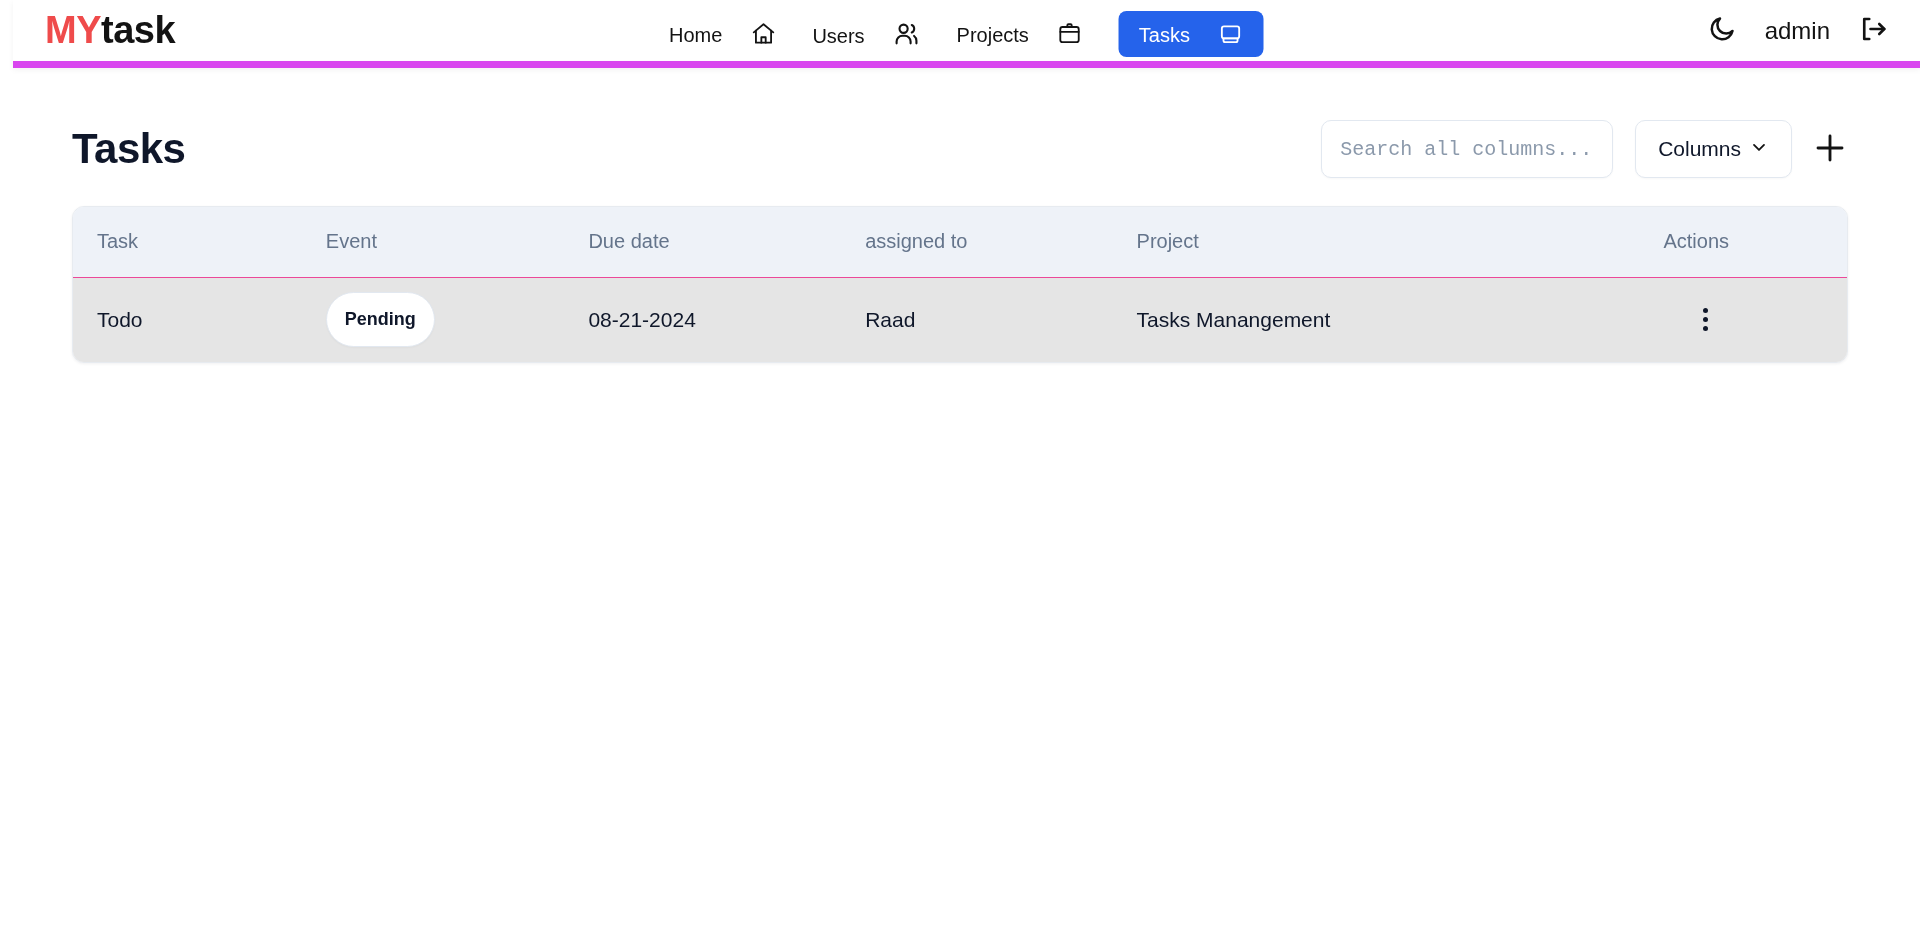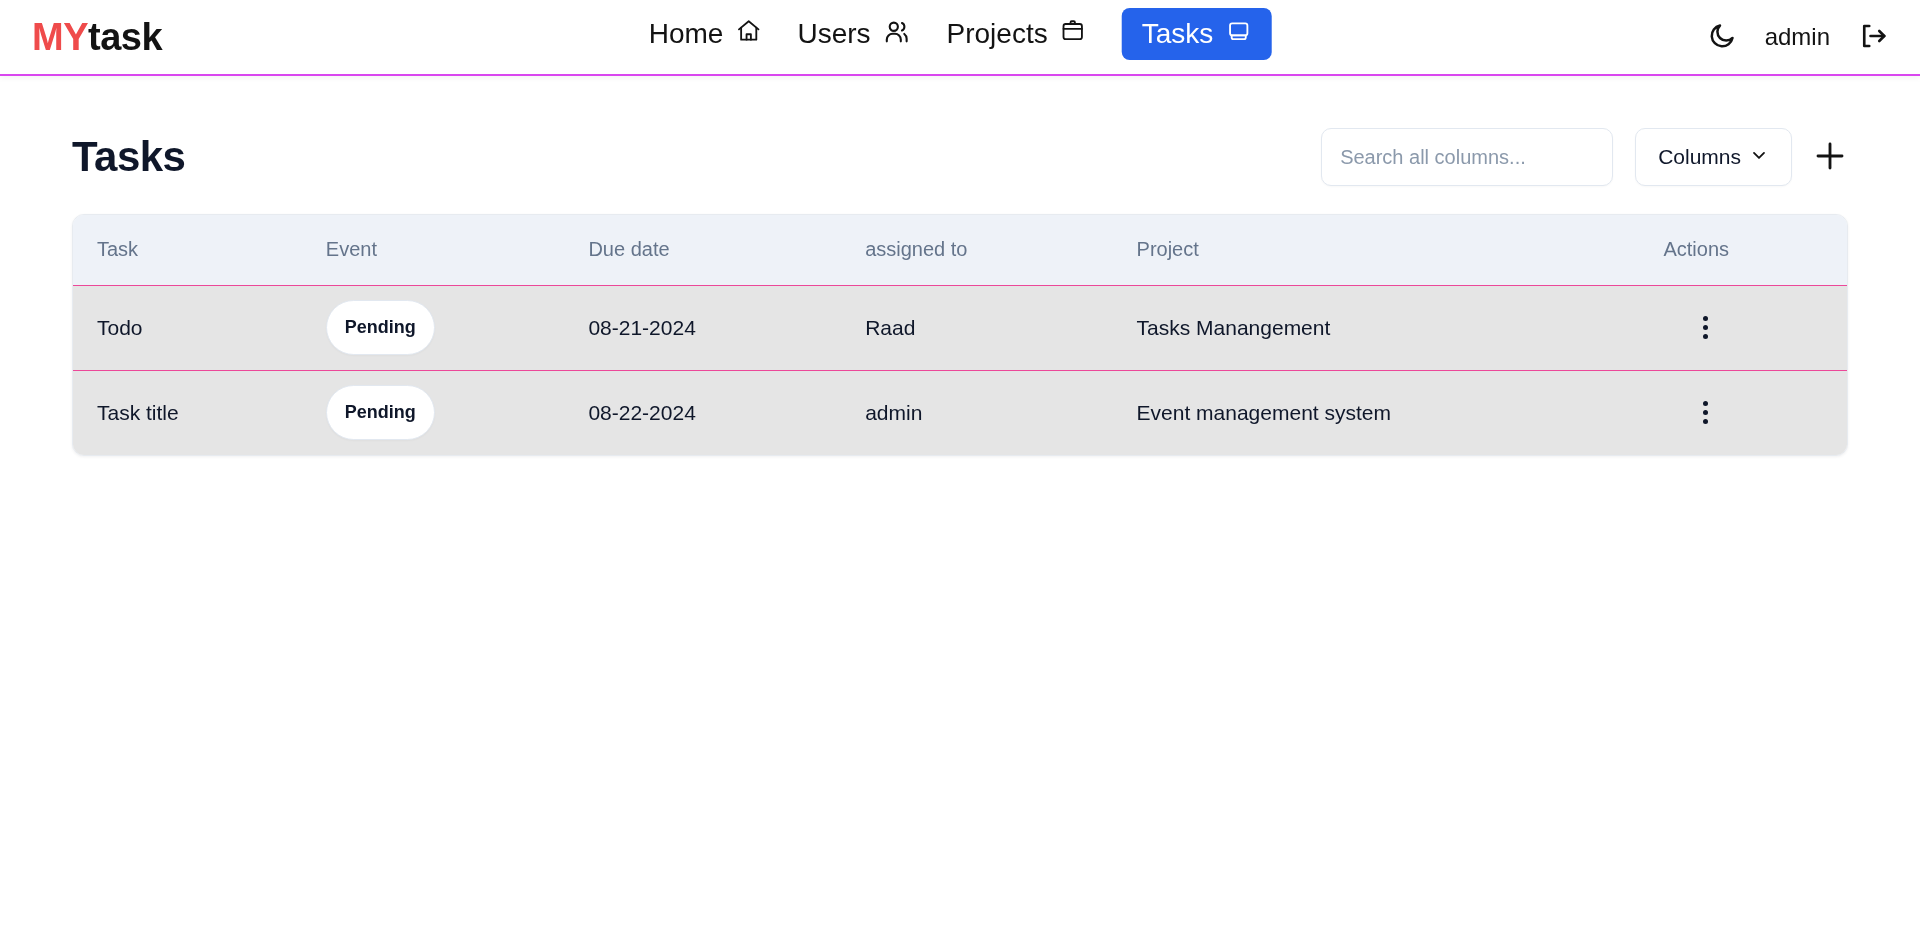--- a/index.html
+++ b/index.html
@@ -2,48 +2,49 @@
 <html><head>
 <meta charset="utf-8">
 <style>
   * { margin: 0; padding: 0; box-sizing: border-box; }
   html, body { width: 1920px; height: 951px; background: #ffffff; overflow: hidden; }
   body { font-family: "Liberation Sans", "DejaVu Sans", sans-serif; color: #0f172a; }
 
   
   .navbar {
     position: relative;
-    height: 76px;
+    height: 68px;
     background: #ffffff;
-    border-bottom: 2px solid #d946ef;
+    border-bottom: 7px solid #d946ef;
     box-shadow: 0 2px 6px rgba(0,0,0,0.05);
     display: flex;
     align-items: center;
     padding: 0 32px;
     z-index: 5;
+    margin-left: 13px;
   }
   .brand { font-size: 38px; font-weight: 800; letter-spacing: -0.5px; cursor: pointer; }
   .brand .brand-my { color: #ef4b4b; }
   .brand .brand-task { color: #131313; }
 
   .nav-center {
     position: absolute;
     left: 50%;
     top: 0;
     height: 68px;
     transform: translateX(-50%);
     display: flex;
     align-items: center;
     gap: 36px;
   }
   .nav-item {
     display: flex;
-    align-items: flex-start;
-    gap: 12px;
-    font-size: 28px;
+    align-items: flex-end;
+    gap: 28px;
+    font-size: 20px;
     color: #131313;
     cursor: pointer;
     white-space: nowrap;
   }
   .nav-item svg { display: block; }
   .nav-item.active {
     background: #2563eb;
     color: #ffffff;
     border-radius: 8px;
     padding: 10px 20px;
@@ -69,21 +70,21 @@
   .page-title { font-size: 42px; font-weight: 800; color: #0f172a; letter-spacing: -0.5px; }
 
   .toolbar { margin-left: auto; display: flex; align-items: center; gap: 22px; }
   .search-input {
     width: 292px;
     height: 58px;
     border: 1px solid #e2e8f0;
     border-radius: 10px;
     padding: 12px 18px;
     font-size: 20px;
-    font-family: Liberation Sans, sans-serif;
+    font-family: Liberation Mono, monospace;
     color: #0f172a;
     outline: none;
     box-shadow: 0 1px 2px rgba(0,0,0,0.03);
   }
   .search-input::placeholder { color: #8b99ab; }
   .columns-btn {
     height: 58px;
     background: #ffffff;
     border: 1px solid #e2e8f0;
     border-radius: 10px;
@@ -296,33 +297,17 @@
           <td>Raad</td>
           <td>Tasks Manangement</td>
           <td>
             <button class="kebab-btn" aria-label="actions">
               <i></i>
                 <i></i>
                 <i></i>
             </button>
           </td>
         </tr>
-        <tr>
-          <td>Task title</td>
-          <td>
-            <span class="status-badge">Pending</span>
-          </td>
-          <td>08-22-2024</td>
-          <td>admin</td>
-          <td>Event management system</td>
-          <td>
-            <button class="kebab-btn" aria-label="actions">
-              <i></i>
-                <i></i>
-                <i></i>
-            </button>
-          </td>
-        </tr>
       </tbody>
     </table>
   </div>
 
 </main>
 
 </body></html>

